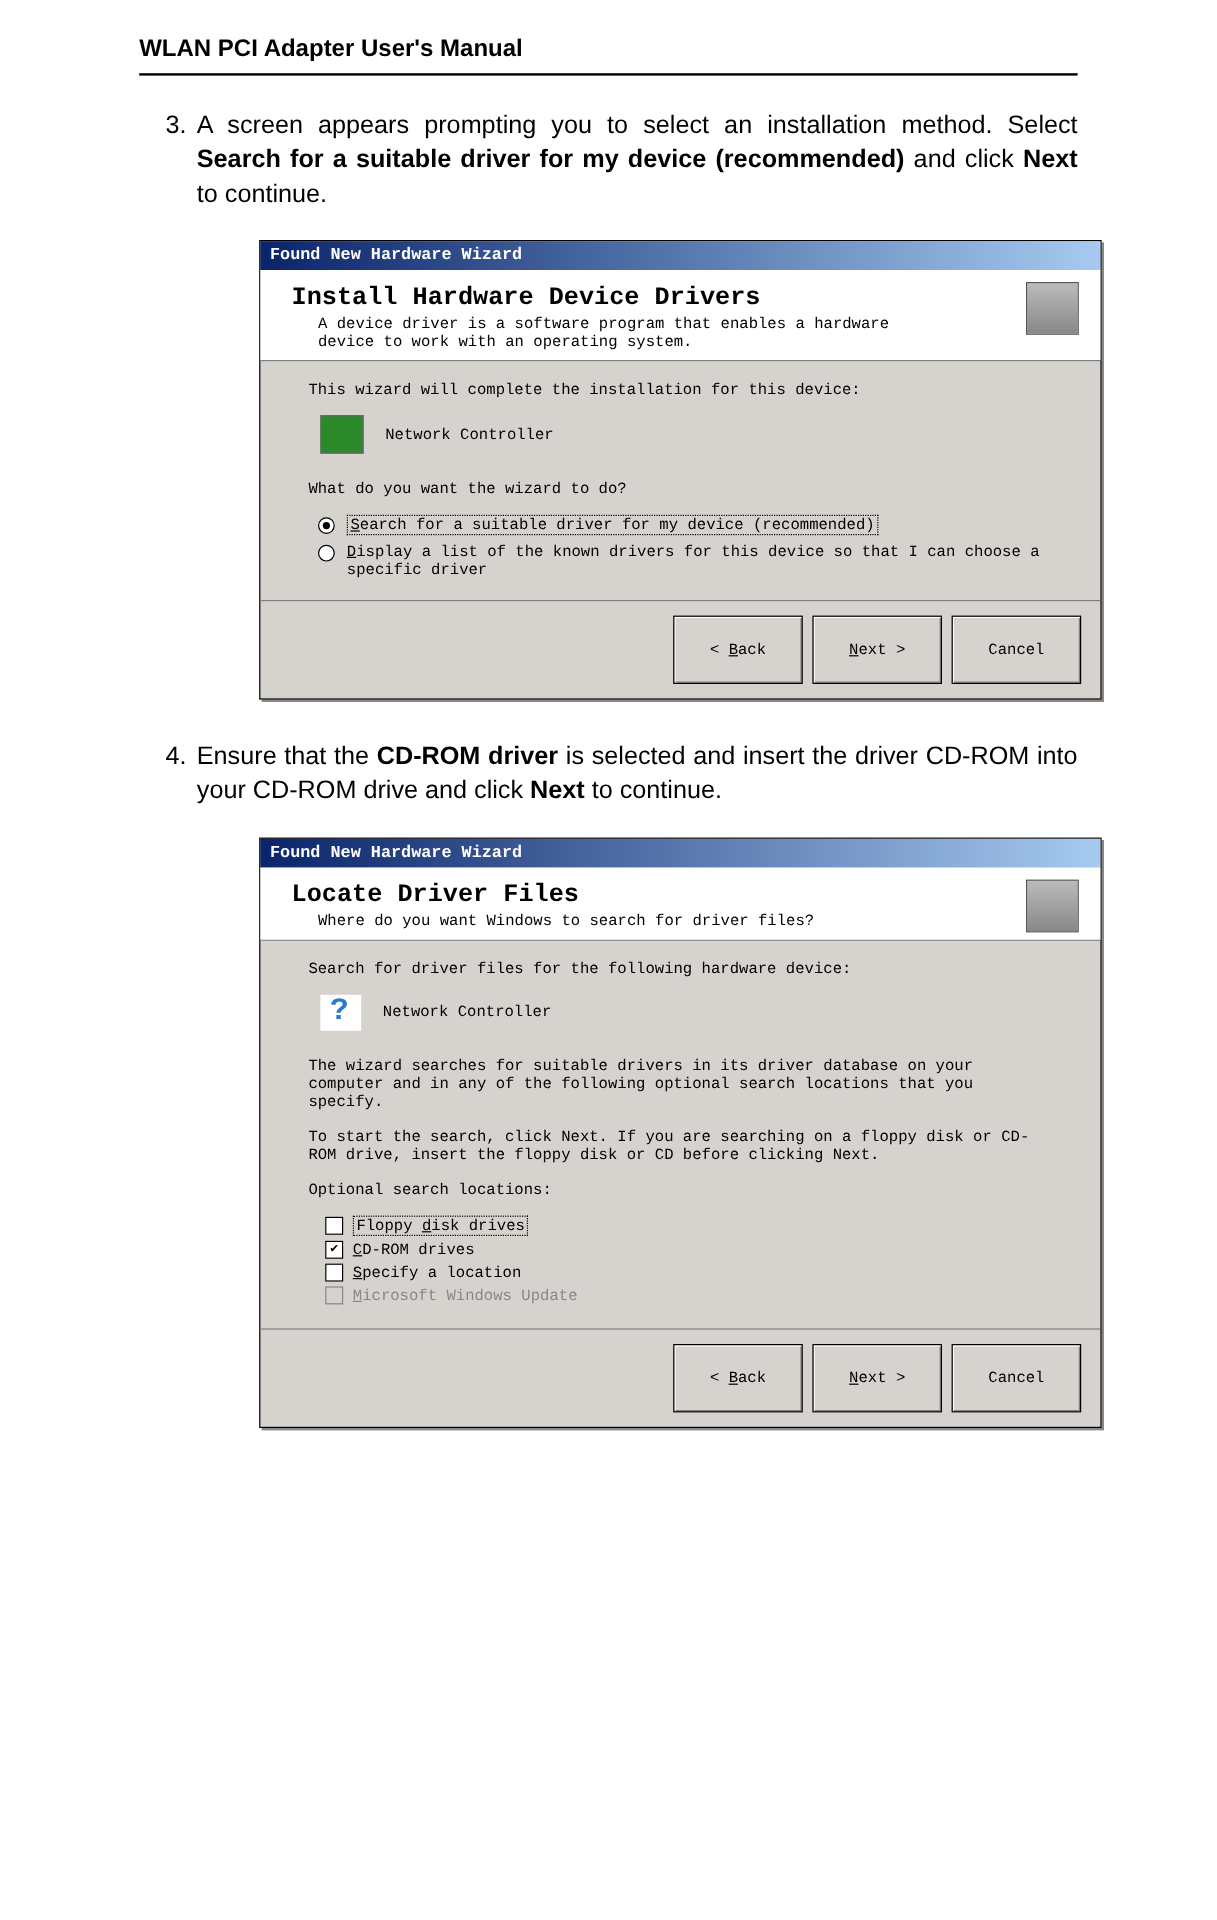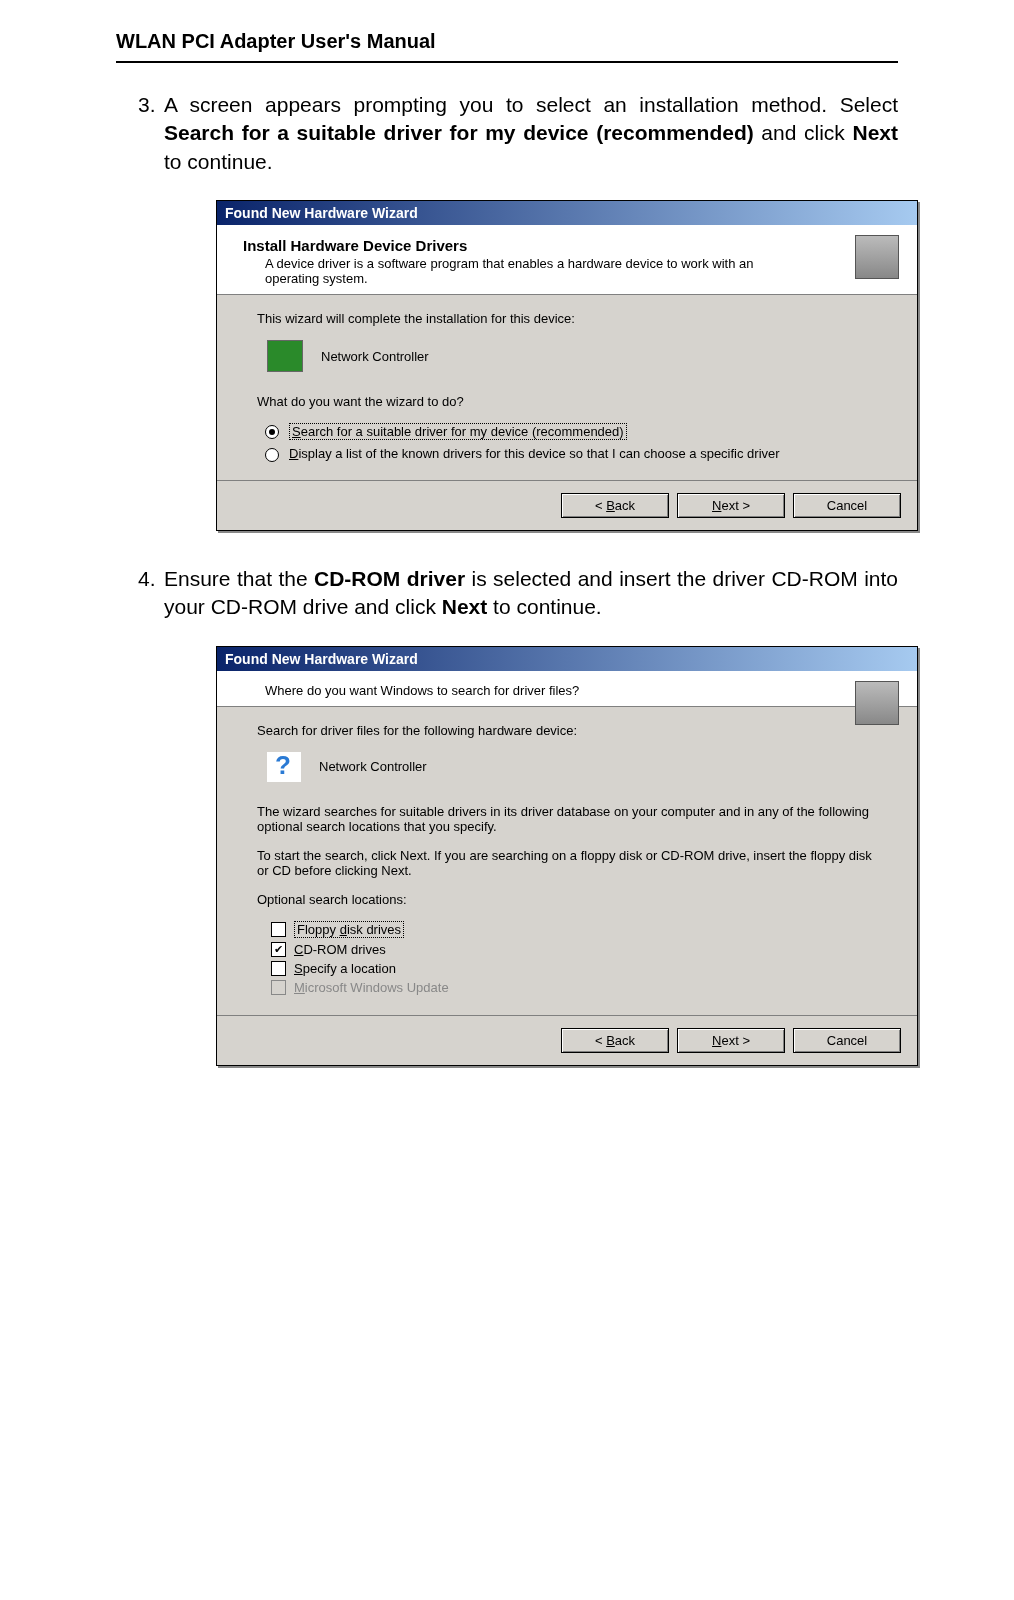--- a/index.html
+++ b/index.html
@@ -35,37 +35,37 @@
   .step .txt {
     flex: 1;
   }
   .bold { font-weight: bold; }
   .wizard {
     width: 700px;
     margin: 0 0 34px 100px;
     border: 1px solid #000;
     background: #d6d3ce;
     box-shadow: 2px 2px 0 #888;
-    font-family: Liberation Sans, sans-serif;
+    font-family: Liberation Mono, monospace;
   }
   .titlebar {
     background: linear-gradient(to right, #0a246a, #a6caf0);
     color: #fff;
     font-weight: bold;
     font-size: 14px;
     padding: 4px 8px;
   }
   .banner {
     background: #fff;
     padding: 12px 18px 8px 26px;
     position: relative;
   }
   .banner h3 {
     margin: 0 0 2px 0;
-    font-size: 15px;
+    font-size: 21px;
     font-weight: bold;
   }
   .banner p {
     margin: 0 0 0 22px;
     font-size: 13px;
     max-width: 520px;
   }
   .comp-icon {
     position: absolute;
     right: 18px;
@@ -156,21 +156,21 @@
   .check-row.disabled { color: #888; }
   .button-bar {
     border-top: 1px solid #808080;
     padding: 12px 16px;
     display: flex;
     justify-content: flex-end;
     gap: 8px;
   }
   .btn {
     min-width: 86px;
-    padding: 4px 10px;
+    padding: 20px 10px;
     font-size: 13px;
     background: #d6d3ce;
     border: 1px solid #000;
     box-shadow: inset 1px 1px #fff, inset -1px -1px #808080;
     text-align: center;
   }
   .btn.spacer { margin-right: 0; }
   .footer-line {
     border-top: 2px solid #000;
     margin-top: 40px;
@@ -229,20 +229,21 @@
   <div class="step">
     <div class="num">4.</div>
     <div class="txt">
       <span>Ensure that the </span><span class="bold">CD-ROM driver</span><span> is selected and insert the driver CD-ROM into your CD-ROM drive and click </span><span class="bold">Next</span><span> to continue.</span>
     </div>
   </div>
 
   <div class="wizard">
     <div class="titlebar">Found New Hardware Wizard</div>
     <div class="banner">
+      <h3>Locate Driver Files</h3>
       <p>Where do you want Windows to search for driver files?</p>
       <div class="comp-icon"></div>
     </div>
     <div class="banner-sep"></div>
     <div class="content">
       <p>Search for driver files for the following hardware device:</p>
       <div class="device-row">
         <div class="device-icon q" style="background:#fff;border:none;"></div>
         <span>Network Controller</span>
       </div>

